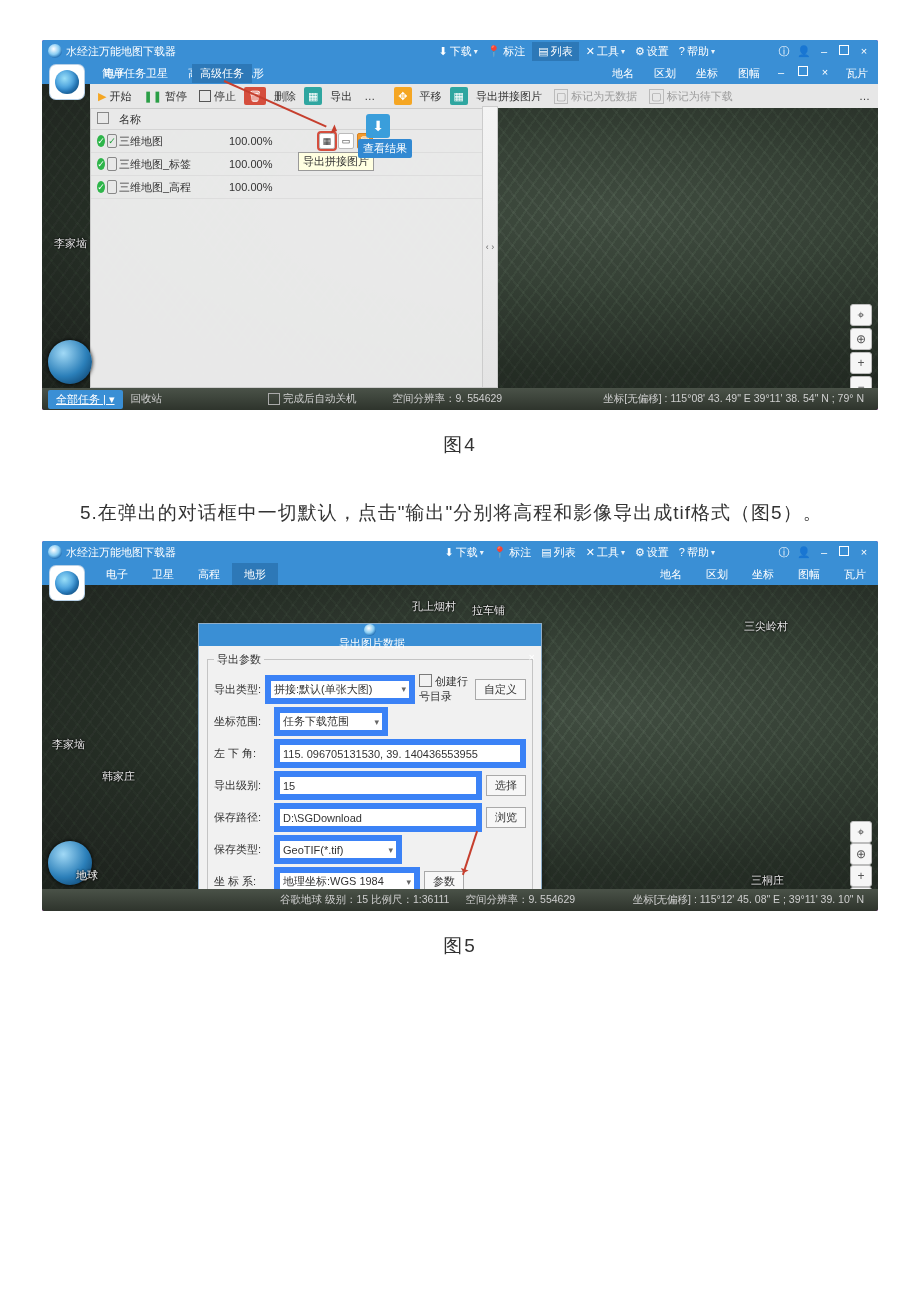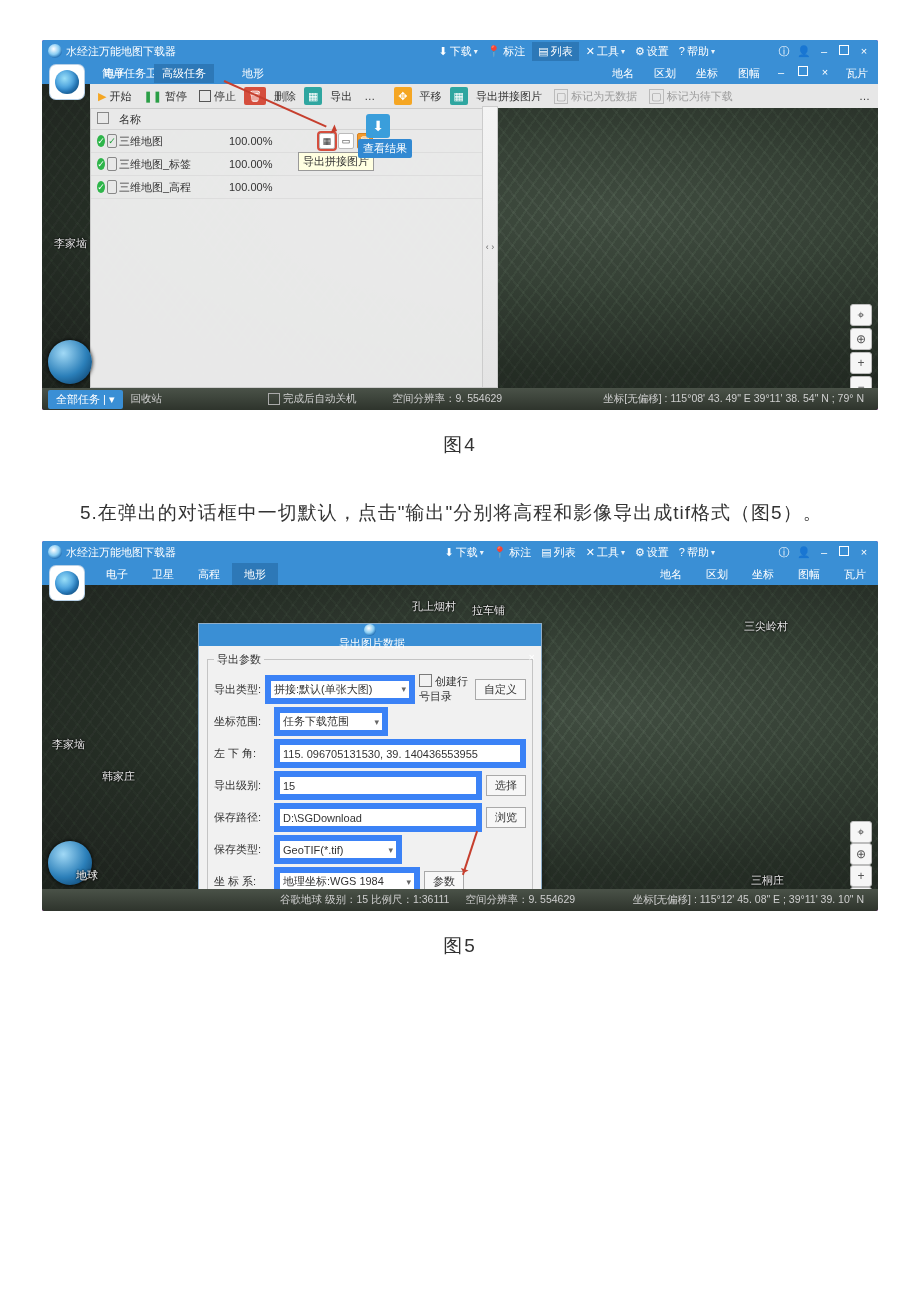--- a/index.html
+++ b/index.html
@@ -166,21 +166,21 @@
 
   .mapfloat{
     position:absolute;right:6px;width:20px;height:20px;background:#f6f6f6;border:1px solid #bcbcbc;border-radius:3px;display:flex;align-items:center;justify-content:center;font-size:12px;color:#555;
   }
 
   .bottombar{
     position:absolute;left:0;right:0;bottom:0;height:22px;display:flex;align-items:center;font-size:10.5px;color:#ddd;
     background:linear-gradient(#4a5248,#2e342c);
     padding:0 6px;
   }
-  .bottombar .pill{background:#3a8fd5;color:#fff;padding:2px 8px;border-radius:2px;font-size:11px;}
+  .bottombar .pill{background:#3a8fd5;color:#fff;padding:2px 8px;border-radius:2px;font-size:11px;text-decoration:underline;}
   .bottombar .seg{padding:0 8px;color:#cfcfcf;}
   .bottombar .cbox{width:10px;height:10px;border:1px solid #aaa;display:inline-block;margin-right:3px;vertical-align:middle;}
 
   
   .earth{
     position:absolute;left:6px;bottom:26px;width:44px;height:44px;border-radius:50%;
     background:radial-gradient(circle at 35% 30%,#a1d9f6,#2b7fb9 55%,#0d436f 90%);
     box-shadow:0 0 4px #000;
   }
 
@@ -292,21 +292,21 @@
         <div class="tab">图幅</div>
         <span class="win2">–</span>
         <span class="win2"><span class="square"></span></span>
         <span class="win2">×</span>
         <div class="tab">瓦片</div>
       </div>
     </div>
 
     <div style="position:absolute;left:52px;top:22px;height:22px;display:flex;align-items:center;color:#fff;font-size:11px;">
       <span style="padding:0 8px;">简单任务</span>
-      <span style="padding:2px 8px;background:#2d78b7;">高级任务</span>
+      <span style="padding:2px 8px;background:#2d78b7;margin-left:38px;">高级任务</span>
     </div>
 
     <div class="bigglobe"></div>
 
     <div class="toolbar" style="position:absolute;left:48px;top:44px;right:0;">
       <div class="tb">
           <span style="color:#f5a623;">▶</span>
           <span>开始</span>
         </div>
       <div class="tb">

